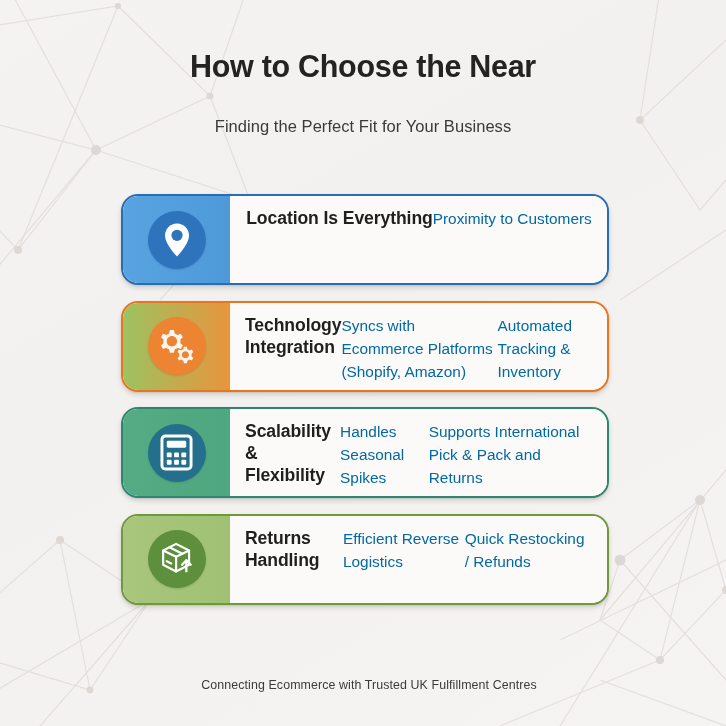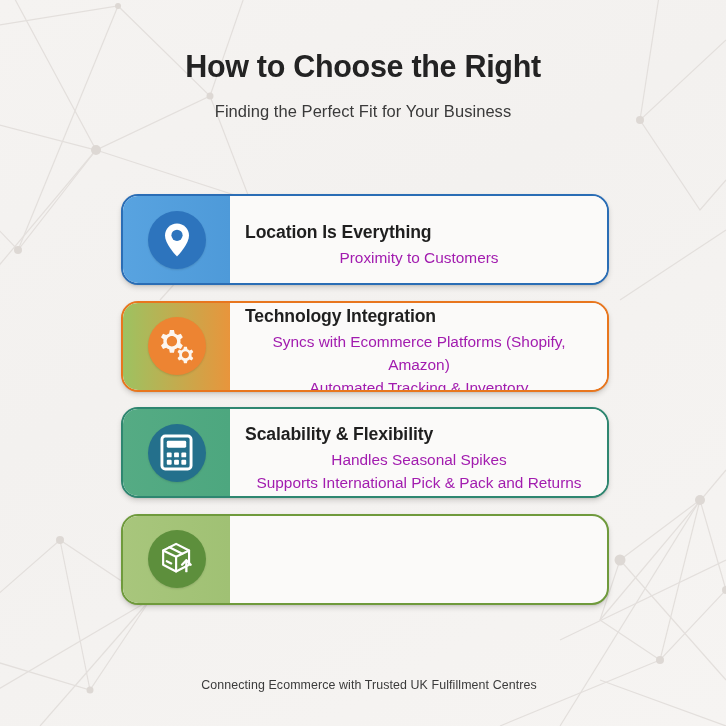--- a/index.html
+++ b/index.html
@@ -46,21 +46,21 @@
     font-weight: bold;
     line-height: 40px;
     letter-spacing: -0.3px;
     color: #232323;
     padding: 0 52px;
   }
   .title .line {
     display: block;
   }
   .subtitle {
-    margin: 0;
+    margin: 15px;
     padding-top: 16px;
     font-size: 16.5px;
     font-weight: normal;
     color: #3a3a3a;
     letter-spacing: 0.05px;
   }
 
   
   .cards {
     position: absolute;
@@ -99,39 +99,37 @@
     box-shadow: 0 1px 2px rgba(0,0,0,0.12);
   }
   .card .icon-circle svg {
     display: block;
   }
   .card .body {
     flex: 1 1 auto;
     background: #fbfaf9;
     padding: 11px 14px 0 15px;
     display: flex;
-    flex-direction: column;
     justify-content: center;
   }
   .card .heading {
     font-size: 17.6px;
     font-weight: bold;
     color: #1f1f1f;
     line-height: 22px;
     letter-spacing: -0.1px;
     margin: 0 0 3px 0;
   }
   .card .line1,
   .card .line2 {
     font-size: 15.4px;
-    color: #a21caf;
+    color: #0369a1;
     line-height: 23px;
     letter-spacing: 0px;
     margin: 0;
-    text-align: center;
   }
 
   
 
   
   .footer {
     position: absolute;
     top: 678px;
     left: 6px;
     width: 726px;
@@ -184,21 +182,21 @@
       <circle cx="620" cy="560" r="5.5"></circle>
       <circle cx="660" cy="660" r="4"></circle>
       <circle cx="726" cy="590" r="4"></circle>
     </g>
   </svg>
 
   <div id="content">
 
     <div class="header">
       <h1 class="title">
-        <span class="line">How to Choose the Right</span>
+        <span class="line">How to Choose the Near</span>
       </h1>
       <p class="subtitle">Finding the Perfect Fit for Your Business</p>
     </div>
 
     <div class="cards">
 
       <div class="card" style="border-color: rgb(42, 109, 181);">
         <div class="accent" style="background: linear-gradient(90deg, rgb(88, 163, 224) 0%, rgb(78, 154, 217) 100%);">
           <div class="icon-circle" style="background: rgb(45, 116, 189);">
             <svg width="34" height="36" viewBox="0 0 34 36">
@@ -262,20 +260,25 @@
                 <path d="M11.6 6.9 L25.9 14.1"></path>
                 <path d="M8.6 22.4 L13.6 24.9"></path>
               </g>
               <g class="ico-stroke" fill="none" stroke-width="2.6" stroke-linecap="round" stroke-linejoin="round" stroke="#ffffff">
                 <path d="M30.4 33.5 L30.4 21.8"></path>
                 <path d="M25.6 26.4 L30.4 21.4 L35.2 26.4"></path>
               </g>
             </svg>
           </div>
         </div>
+        <div class="body">
+          <div class="heading">Returns Handling</div>
+          <div class="line1">Efficient Reverse Logistics</div>
+          <div class="line2">Quick Restocking / Refunds</div>
+        </div>
       </div>
 
     </div>
 
     <div class="footer">Connecting Ecommerce with Trusted UK Fulfillment Centres</div>
 
   </div>
 </div>
 
 </body></html>

